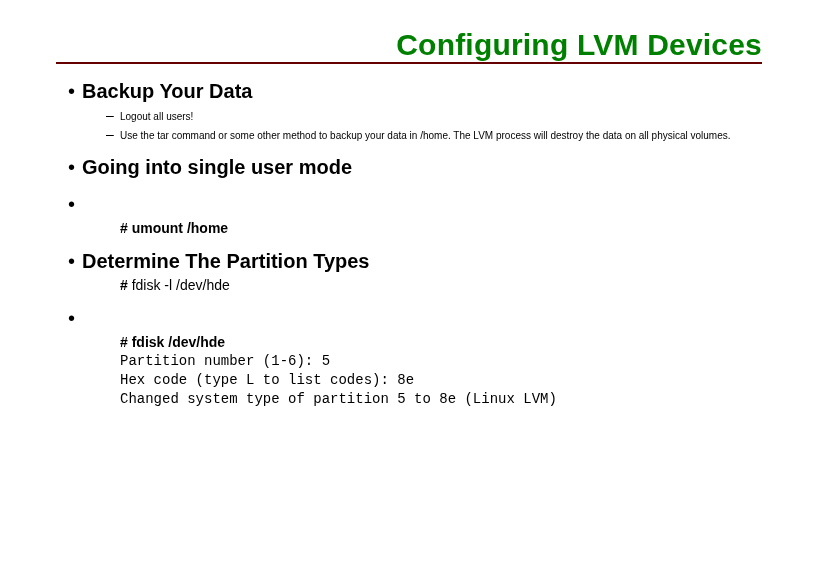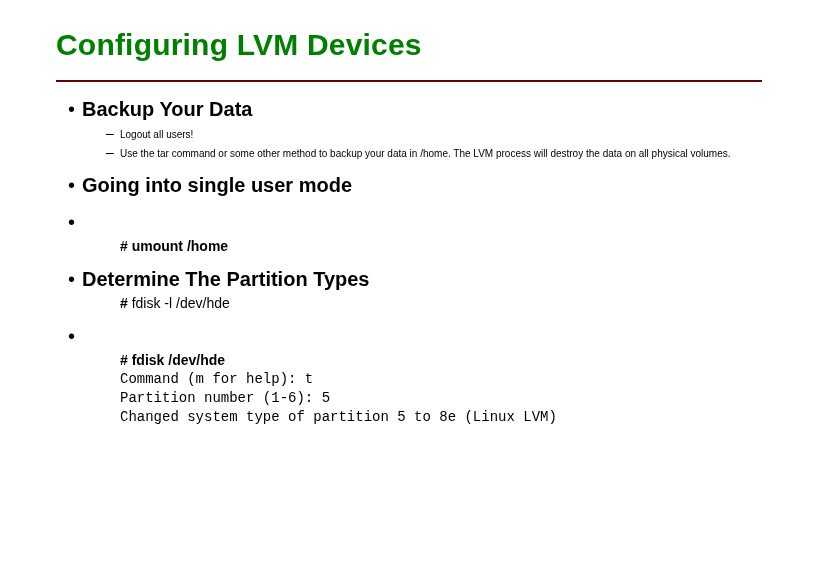--- a/index.html
+++ b/index.html
@@ -11,22 +11,23 @@
     font-family: Arial, Helvetica, sans-serif;
     color: #000000;
   }
   .slide {
     padding: 28px 56px 20px 56px;
   }
   .title {
     color: #008000;
     font-size: 30px;
     font-weight: bold;
-    margin: 0 0 18px 0;
+    margin: 0 0 0 0;
     letter-spacing: 0.2px;
+    text-align: right;
   }
   .title-rule {
     border-bottom: 2px solid #660000;
     margin: 0 0 16px 0;
     width: 100%;
   }
   .bullet-1 {
     display: flex;
     align-items: baseline;
     margin: 8px 0 4px 12px;
@@ -117,17 +118,17 @@
     <span class="mono">fdisk -l /dev/hde</span>
   </div>
 
   <div class="bullet-1 tight">
     <span class="dot">•</span>
   </div>
   <div class="cmd">
     <span class="plain-bold">#</span>
     <span class="plain-bold">fdisk /dev/hde</span>
   </div>
-  <div class="cmd-output">Command (m for help): t</div>
   <div class="cmd-output">Partition number (1-6): 5</div>
+  <div class="cmd-output">Hex code (type L to list codes): 8e</div>
   <div class="cmd-output">Changed system type of partition 5 to 8e (Linux LVM)</div>
 
 </div>
 
 </body></html>

